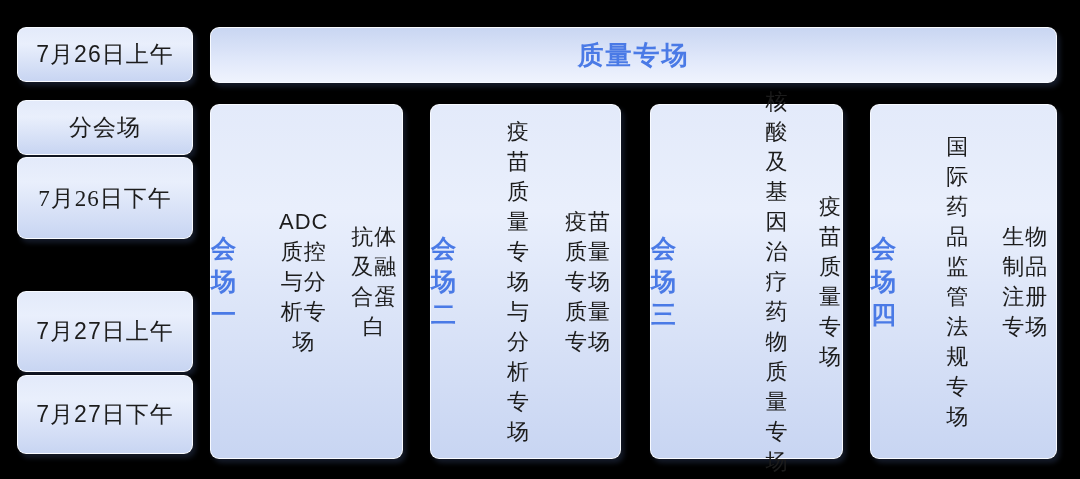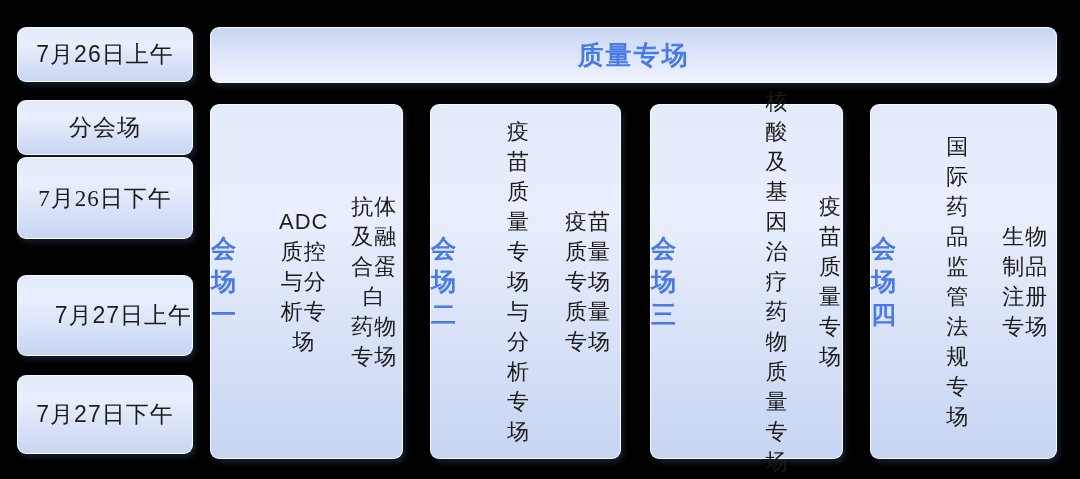--- a/index.html
+++ b/index.html
@@ -44,42 +44,41 @@
 
   <div class="box rail" style="top:27px;height:55px;">
     <span>7月26日上午</span>
   </div>
   <div class="box rail" style="top:100px;height:55px;">
     <span>分会场</span>
   </div>
   <div class="box rail" style="top:157px;height:82px;font-family:Liberation Serif, serif;">
     <span>7月26日下午</span>
   </div>
-  <div class="box rail" style="top:275px;height:81px;justify-content:flex-end;">
+  <div class="box rail" style="top:291px;height:81px;">
     <span>7月27日上午</span>
   </div>
   <div class="box rail" style="top:375px;height:79px;">
     <span>7月27日下午</span>
   </div>
 
   <div class="box banner">
     <span>质量专场</span>
   </div>
 
   <div class="box venue" style="left:210px;width:193px;">
     <div class="venue-header">会场一</div>
     <div class="divider"></div>
     <div class="session grow-115">
       <span class="line">ADC质控</span>
       <span class="line">与分析专场</span>
     </div>
     <div class="divider"></div>
     <div class="session grow-188">
       <span class="line">抗体及融合蛋白</span>
-      <span class="line">药物专场</span>
     </div>
   </div>
 
   <div class="box venue" style="left:430px;width:191px;">
     <div class="venue-header">会场二</div>
     <div class="divider"></div>
     <div class="session grow-115">
       <span class="line">疫苗质量专场</span>
       <span class="line">与分析专场</span>
     </div>

